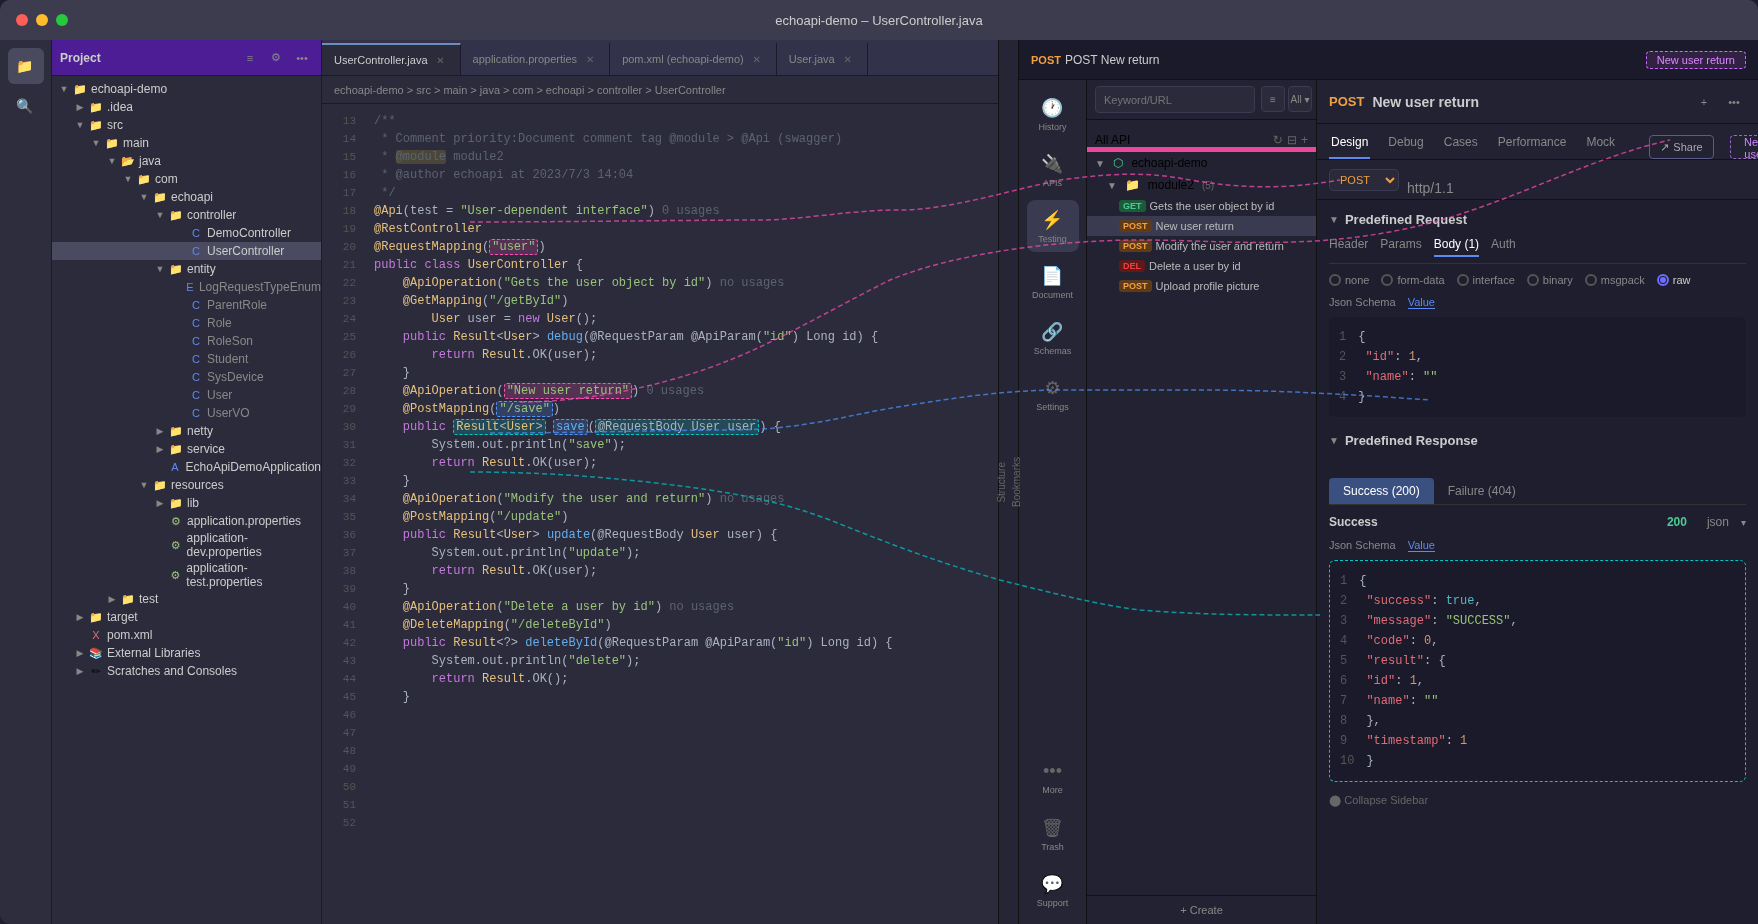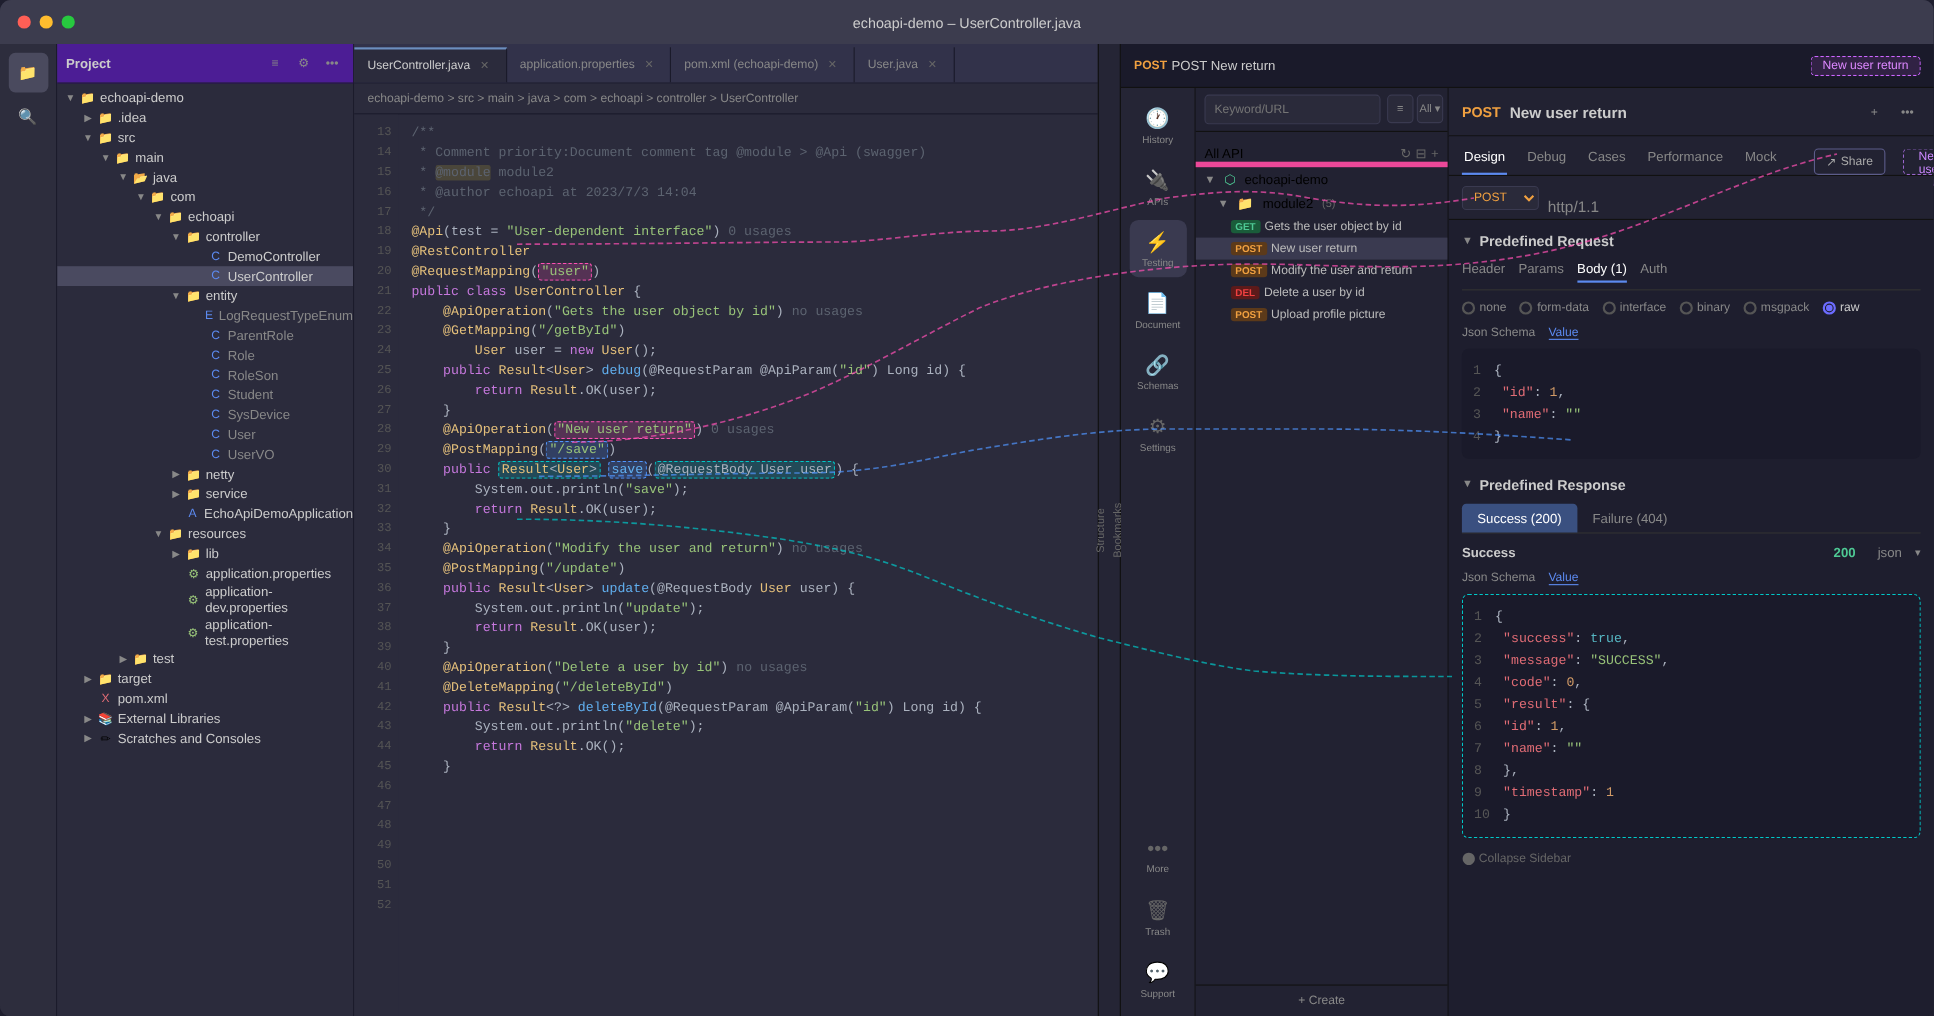--- a/index.html
+++ b/index.html
@@ -142,21 +142,21 @@
 
     .code-block { background: #1a1a2a; border-radius: 6px; padding: 10px; font-family: 'Courier New', monospace; font-size: 12px; color: #abb2bf; line-height: 20px; }
     .code-block .ln { color: #555; margin-right: 12px; user-select: none; }
     .code-block .prop { color: #e06c75; }
     .code-block .val-num { color: #d19a66; }
     .code-block .val-str { color: #98c379; }
     .code-block .val-bool { color: #56b6c2; }
 
     .predefined-response { margin-top: 16px; }
     .response-tabs { display: flex; gap: 0; border-bottom: 1px solid #333; margin-bottom: 10px; }
-    .resp-tab { padding: 6px 14px; color: #888; font-size: 12px; cursor: pointer; border-radius: 4px 4px 0 0; }
+    .resp-tab { padding: 6px 14px; color: #888; font-size: 12px; cursor: pointer; border-radius: 4px 4px 0 0; margin-top: 20px; }
     .resp-tab.active { background: #3a5080; color: #fff; }
 
     .resp-row { display: flex; align-items: center; gap: 12px; margin-bottom: 10px; }
     .resp-label { color: #ccc; font-size: 12px; font-weight: 600; }
     .resp-code { color: #4ec994; font-size: 12px; font-weight: 600; margin-left: auto; }
     .resp-format { color: #888; font-size: 12px; margin-left: 8px; }
     .resp-format-arrow { color: #888; font-size: 10px; }
     .code-block.teal { border: 1px dashed #00c8c8; }
 
     

